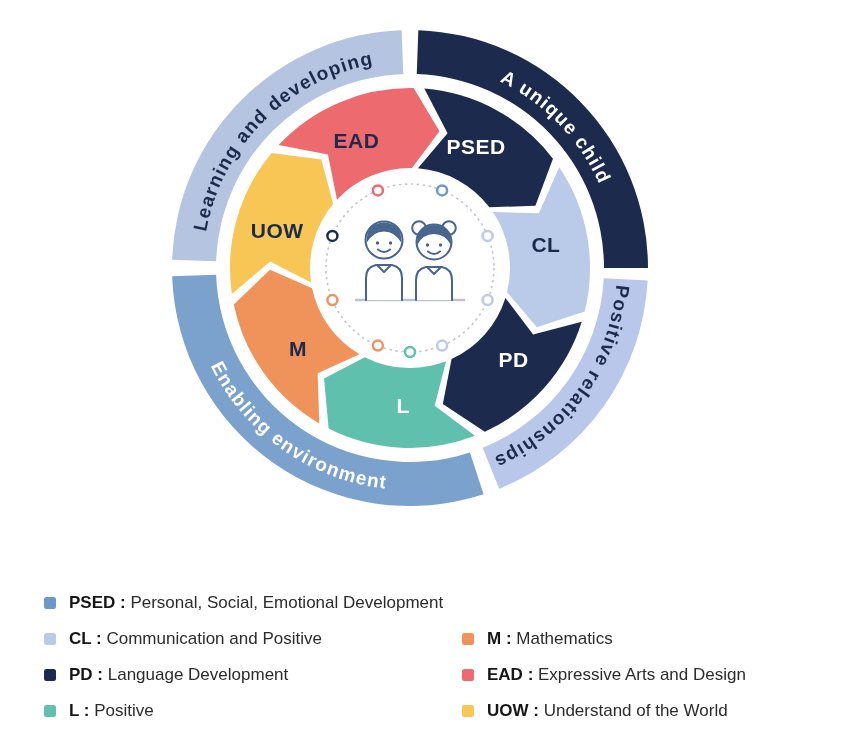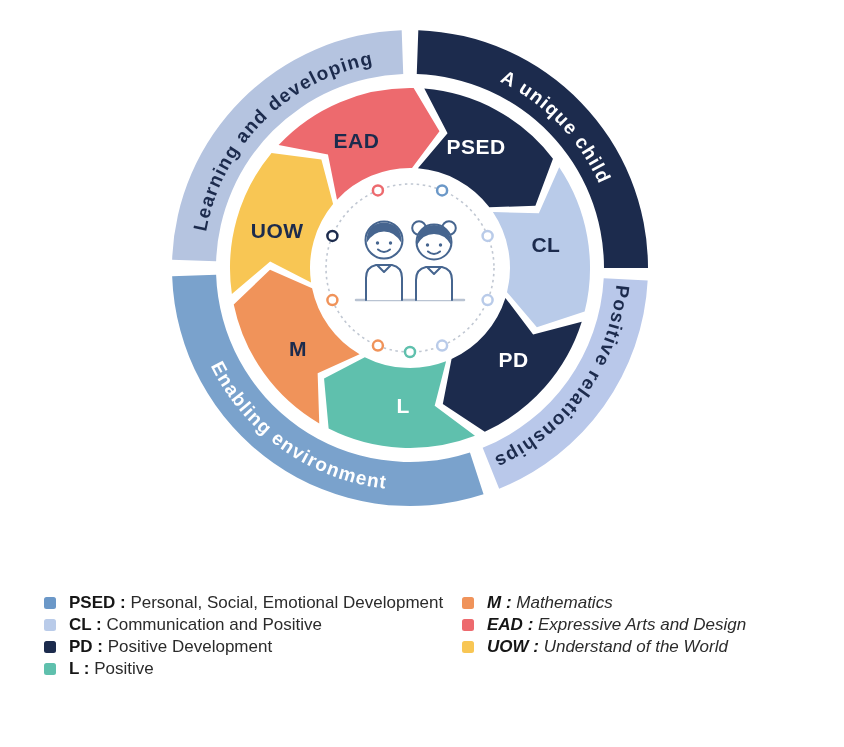--- a/index.html
+++ b/index.html
@@ -2,22 +2,22 @@
 <html><head>
 <meta charset="utf-8">
 <style>
   html,body{margin:0;padding:0;background:#ffffff;}
   body{width:844px;height:747px;font-family:"Liberation Sans","DejaVu Sans",sans-serif;}
   .page{width:844px;height:747px;position:relative;overflow:hidden;background:#fff;}
   svg.wheel{display:block;}
   .ring-label{font-weight:700;font-size:19px;letter-spacing:1.2px;}
   .seg-label{font-weight:700;font-size:21px;letter-spacing:.5px;}
   .legend{display:flex;align-items:flex-start;padding:32px 16px 0 44px;box-sizing:border-box;}
-  .legend-col{display:flex;flex-direction:column;width:418px;}
-  .legend-col.right{width:auto;font-style:italic;}
+  .legend-col{display:flex;flex-direction:column;gap:14px;width:418px;}
+  .legend-col.right{width:auto;margin-top:36px;}
   .legend-item{display:flex;align-items:center;gap:13px;font-size:17px;color:#2b2b2b;line-height:22px;}
   .swatch{width:12px;height:12px;border-radius:2.5px;flex:none;display:inline-block;}
   .legend-item .b{font-weight:700;color:#161616;}
 </style>
 </head>
 <body>
 
 <div class="page">
 
   <svg id="wheel-svg" class="wheel" width="844" height="560" viewBox="0 0 844 560" xmlns="http://www.w3.org/2000/svg" xmlns:xlink="http://www.w3.org/1999/xlink">
@@ -85,21 +85,21 @@
       <div class="legend-item">
         <span class="swatch" style="background: rgb(107, 152, 200);"></span>
         <span><span class="b">PSED</span><span class="b"> : </span><span>Personal, Social, Emotional Development</span></span>
       </div>
       <div class="legend-item">
         <span class="swatch" style="background: rgb(185, 203, 233);"></span>
         <span><span class="b">CL</span><span class="b"> : </span><span>Communication and Positive</span></span>
       </div>
       <div class="legend-item">
         <span class="swatch" style="background: rgb(28, 43, 77);"></span>
-        <span><span class="b">PD</span><span class="b"> : </span><span>Positive Development</span></span>
+        <span><span class="b">PD</span><span class="b"> : </span><span>Language Development</span></span>
       </div>
       <div class="legend-item">
         <span class="swatch" style="background: rgb(95, 192, 173);"></span>
         <span><span class="b">L</span><span class="b"> : </span><span>Positive</span></span>
       </div>
     </div>
     <div class="legend-col right">
       <div class="legend-item">
         <span class="swatch" style="background: rgb(240, 147, 90);"></span>
         <span><span class="b">M</span><span class="b"> : </span><span>Mathematics</span></span>

